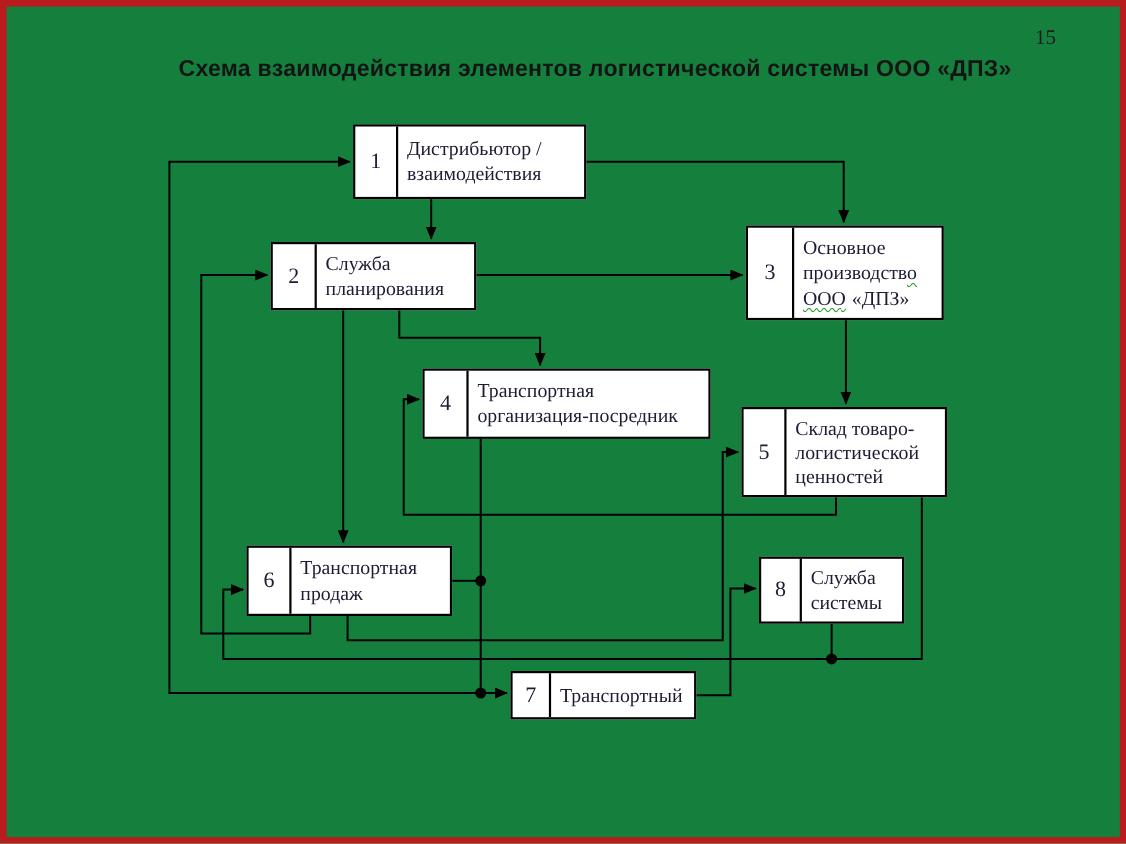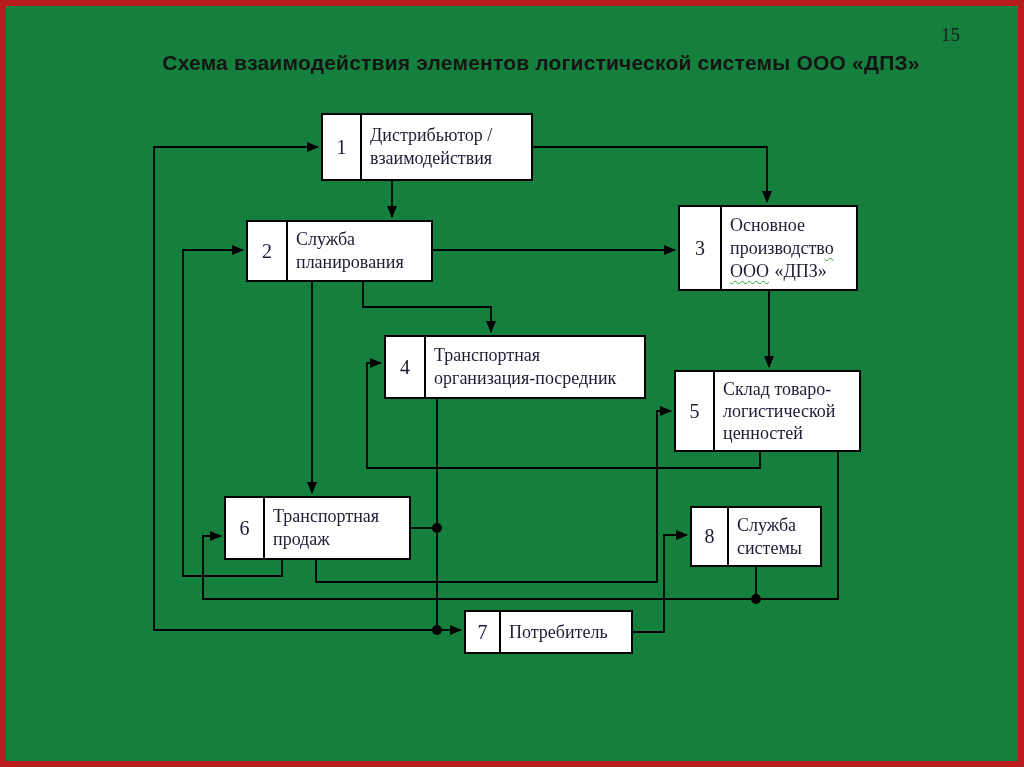--- a/index.html
+++ b/index.html
@@ -122,21 +122,21 @@
     <div class="num" style="width:37px">6</div>
     <div class="label">
       <div>Транспортная</div>
       <div>продаж</div>
     </div>
   </div>
 
   <div class="node" style="left:458px;top:604px;width:169px;height:44px">
     <div class="num" style="width:33px">7</div>
     <div class="label">
-      <div>Потребитель</div>
+      <div>Транспортный</div>
     </div>
   </div>
 
   <div class="node" style="left:684px;top:500px;width:132px;height:61px">
     <div class="num" style="width:35px">8</div>
     <div class="label">
       <div>Служба</div>
       <div>системы</div>
     </div>
   </div>

